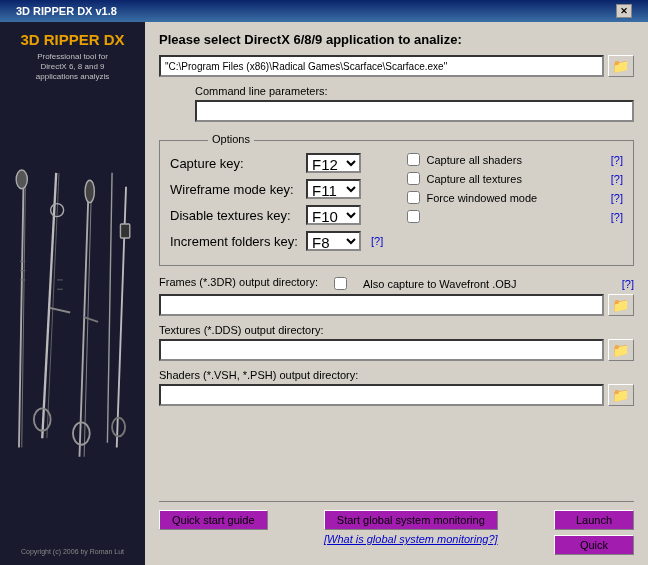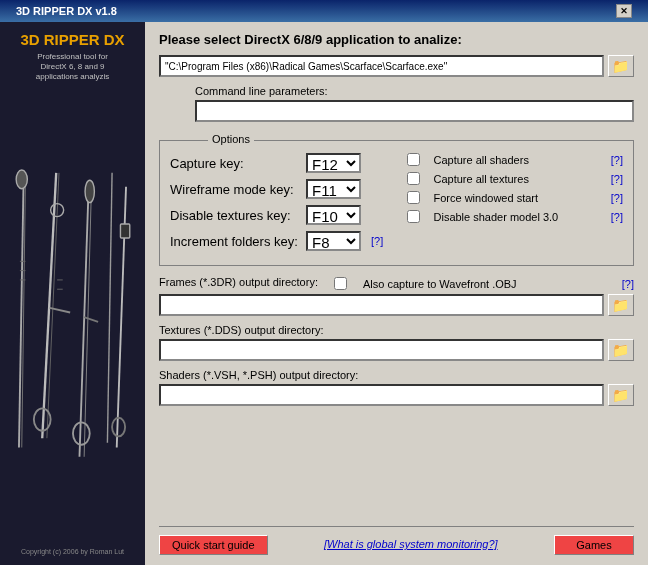--- a/index.html
+++ b/index.html
@@ -188,21 +188,21 @@
     .help-link {
       color: #0000cc;
       text-decoration: none;
       font-size: 11px;
       margin-left: 4px;
     }
     .checkbox-row {
       display: flex;
       align-items: center;
       margin-bottom: 6px;
-      gap: 14px;
+      gap: 7px;
     }
     .checkbox-row input[type=checkbox] {
       margin: 0;
     }
     .checkbox-label {
       font-size: 11px;
       color: #000;
     }
     .help-bracket {
       color: #0000cc;
@@ -240,21 +240,21 @@
       flex-direction: column;
       align-items: center;
     }
     .bottom-right {
       display: flex;
       flex-direction: column;
       gap: 5px;
     }
 
     .win-btn {
-      background: #ef4444;
+      background: #a21caf;
       border: 1px solid;
       border-color: #fff #808080 #808080 #fff;
       padding: 3px 12px;
       font-size: 11px;
       font-family: Tahoma, Arial, sans-serif;
       cursor: pointer;
       min-width: 80px;
       text-align: center;
     }
     .global-mon-btn {
@@ -399,26 +399,25 @@
             <span class="checkbox-label">Capture all shaders</span>
             <span class="help-bracket">[?]</span>
           </div>
           <div class="checkbox-row">
             <input type="checkbox" style="">
             <span class="checkbox-label">Capture all textures</span>
             <span class="help-bracket">[?]</span>
           </div>
           <div class="checkbox-row">
             <input type="checkbox" style="">
-            <span class="checkbox-label">Force windowed start</span>
+            <span class="checkbox-label">Force windowed mode</span>
             <span class="help-bracket">[?]</span>
           </div>
           <div class="checkbox-row">
             <input type="checkbox" style="">
-            <span class="checkbox-label">Disable shader model 3.0</span>
             <span class="help-bracket">[?]</span>
           </div>
         </div>
       </div>
     </div>
 
     <div class="dir-section">
       <div style="display:flex; align-items:center; gap:16px; margin-bottom:3px;">
         <span class="dir-label">Frames (*.3DR) output directory:</span>
         <input type="checkbox" style="">
@@ -445,21 +444,23 @@
         <input type="text" class="text-input" value="" style="">
         <button class="browse-btn">📁</button>
       </div>
     </div>
 
     <div class="bottom-bar">
       <div class="bottom-left">
         <button class="win-btn">Quick start guide</button>
       </div>
       <div class="bottom-center">
+        <button class="win-btn global-mon-btn">Start global system monitoring</button>
         <a href="#" class="what-link">[What is global system monitoring?]</a>
       </div>
       <div class="bottom-right">
-        <button class="win-btn exit-btn">Games</button>
+        <button class="win-btn launch-btn">Launch</button>
+        <button class="win-btn exit-btn">Quick</button>
       </div>
     </div>
 
   </div>
 </div>
 
 </body></html>

